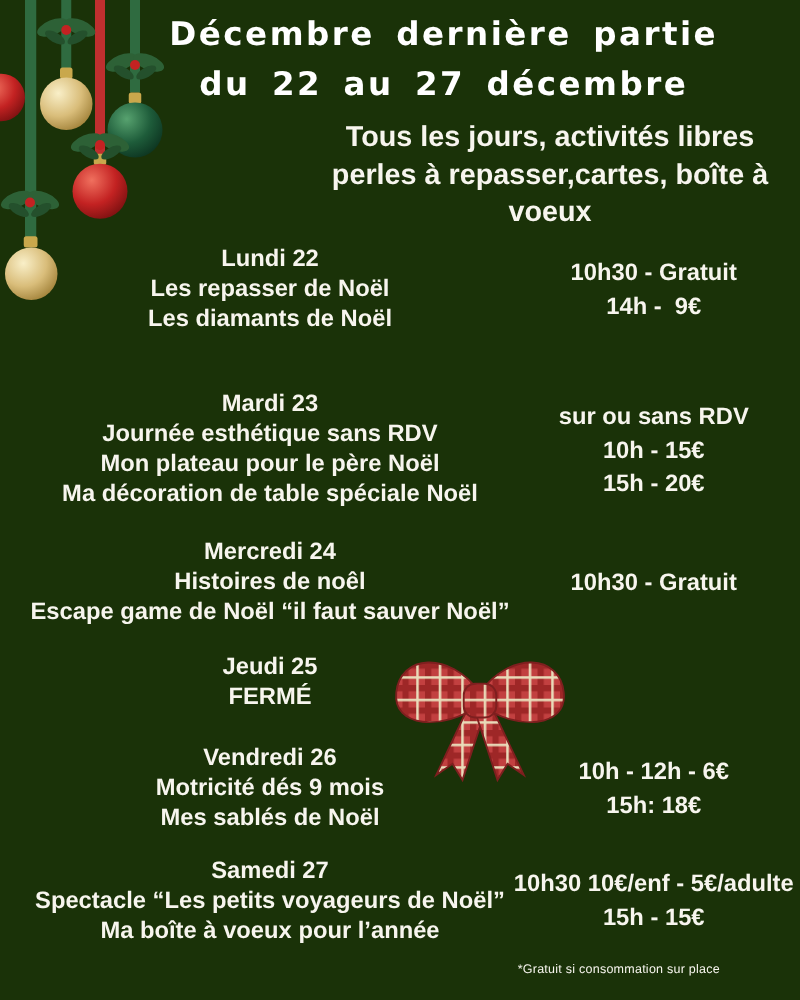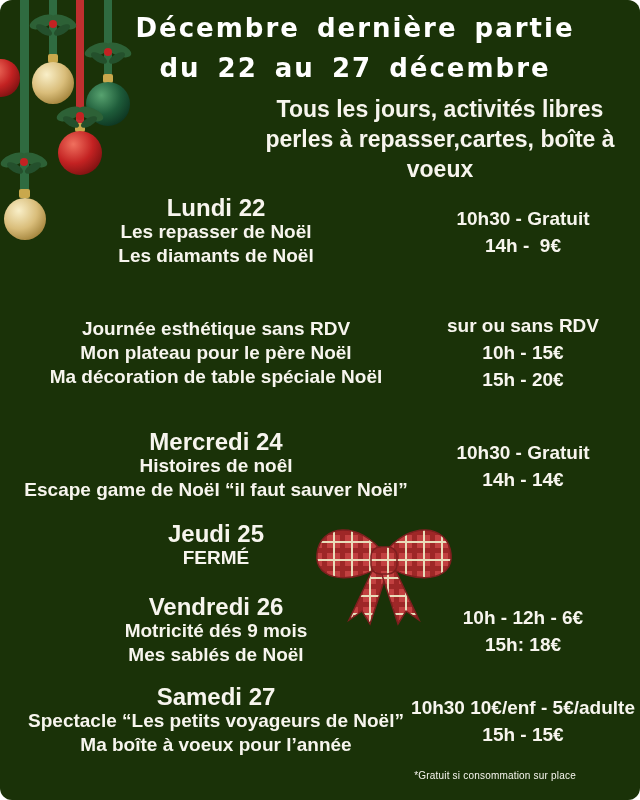--- a/index.html
+++ b/index.html
@@ -1,35 +1,35 @@
 <!DOCTYPE html>
 <html><head>
 <meta charset="utf-8">
 <style>
   html,body{margin:0;padding:0;}
   body{width:640px;height:800px;overflow:hidden;}
   .poster{
     position:relative;width:640px;height:800px;
     background:#1a3208;color:#f7f5ee;
-    font-family:"Liberation Sans",sans-serif;font-weight:bold;border-radius:12px;
+    font-family:"Liberation Sans",sans-serif;font-weight:bold;
   }
   
   .title{
     position:absolute;top:8px;left:110px;width:490px;text-align:center;
     font-family:"DejaVu Sans",sans-serif;font-weight:bold;
     font-size:26px;line-height:40px;letter-spacing:2px;word-spacing:6px;color:#ffffff;
   }
   .subtitle{
     position:absolute;top:94px;left:240px;width:400px;text-align:center;
     font-size:23px;line-height:30px;
   }
   
   .day-row{position:absolute;left:0;right:0;display:flex;align-items:center;}
   .day-left{width:432px;text-align:center;font-size:19px;line-height:24px;}
-  .day-title{font-size:24px;line-height:24px;}
+  .day-title{font-size:19px;line-height:24px;}
   .day-right{width:182px;display:flex;flex-direction:column;justify-content:center;
              align-items:center;font-size:19px;line-height:27px;}
   .time{white-space:pre;}
   .row1{top:196px}.row2{top:312px}.row3{top:430px}
   .row4{top:522px}.row5{top:595px}.row6{top:685px}
   
   .footer-note{
     position:absolute;top:770px;right:64px;
     font-size:10px;font-weight:normal;letter-spacing:.2px;
   }
@@ -128,20 +128,21 @@
             <div class="act">Les diamants de Noël</div>
           </div>
       </div>
       <div class="day-right">
           <div class="time">10h30 - Gratuit</div>
           <div class="time">14h -  9€</div>
         </div>
     </div>
       <div class="day-row row2">
       <div class="day-left">
+        <div class="day-title">Mardi 23</div>
         <div>
             <div class="act">Journée esthétique sans RDV</div>
             <div class="act">Mon plateau pour le père Noël</div>
             <div class="act">Ma décoration de table spéciale Noël</div>
           </div>
       </div>
       <div class="day-right">
           <div class="time">sur ou sans RDV</div>
           <div class="time">10h - 15€</div>
           <div class="time">15h - 20€</div>
@@ -150,21 +151,20 @@
       <div class="day-row row3">
       <div class="day-left">
         <div class="day-title">Mercredi 24</div>
         <div>
             <div class="act">Histoires de noêl</div>
             <div class="act">Escape game de Noël “il faut sauver Noël”</div>
           </div>
       </div>
       <div class="day-right">
           <div class="time">10h30 - Gratuit</div>
-          <div class="time">14h - 14€</div>
         </div>
     </div>
       <div class="day-row row4">
       <div class="day-left">
         <div class="day-title">Jeudi 25</div>
         <div>
             <div class="act">FERMÉ</div>
           </div>
       </div>
       <div class="day-right"></div>

